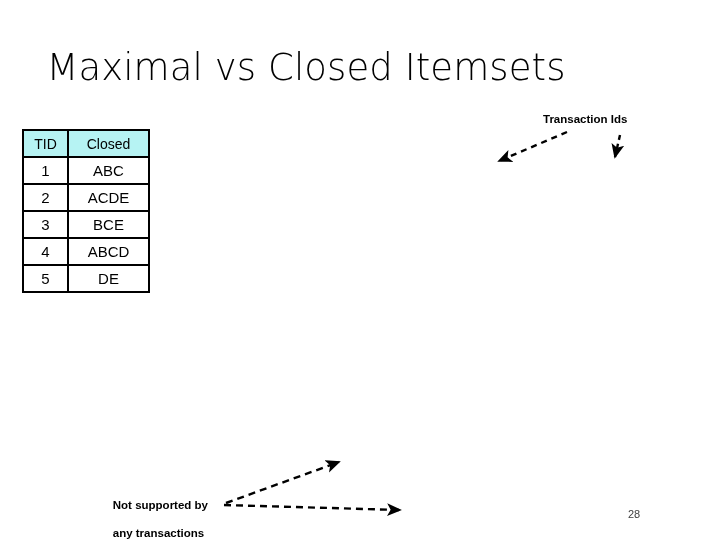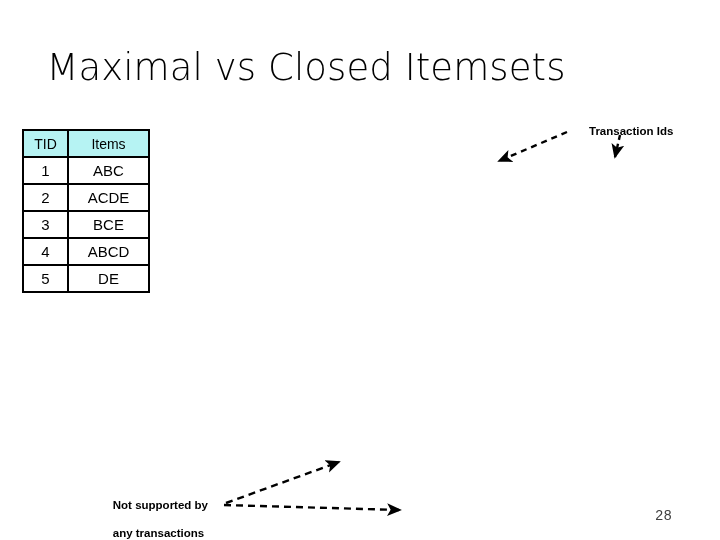--- a/index.html
+++ b/index.html
@@ -69,66 +69,65 @@
   .annot-label {
     position: absolute;
     font-family: "Liberation Sans", sans-serif;
     font-weight: bold;
     font-size: 11.5px;
     color: #000000;
     line-height: 14px;
     white-space: pre;
   }
   #label-transaction-ids {
-    left: 589px;
+    left: 543px;
     top: 112px;
-    margin-top: 12px;
   }
   #label-not-supported {
     left: 100px;
     top: 484px;
   }
 
   
   #arrow-layer {
     position: absolute;
     left: 0;
     top: 0;
     width: 720px;
     height: 540px;
     pointer-events: none;
   }
 
   
   #page-number {
     position: absolute;
-    left: 655px;
+    left: 628px;
     top: 508px;
-    font-family: Liberation Mono, monospace;
-    font-size: 14px;
+    font-family: Liberation Sans, sans-serif;
+    font-size: 11px;
     color: #404040;
   }
 </style>
 </head>
 <body>
 
 <div id="slide">
 
   <div id="slide-title">Maximal vs Closed Itemsets</div>
 
   <div id="txn-table-clip">
     <table class="txn-table">
       <colgroup>
         <col class="c-tid">
         <col class="c-items">
       </colgroup>
       <thead>
         <tr>
           <th>TID</th>
-          <th>Items</th>
+          <th>Closed</th>
         </tr>
       </thead>
       <tbody>
         <tr>
           <td>1</td>
           <td>ABC</td>
         </tr>
         <tr>
           <td>2</td>
           <td>ACDE</td>

